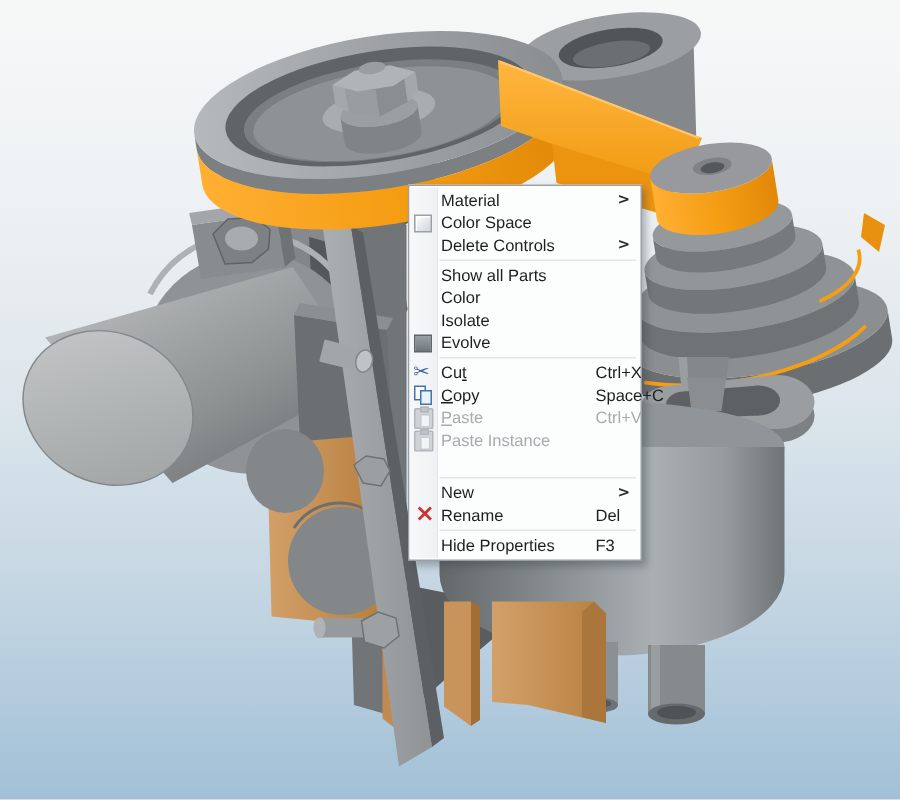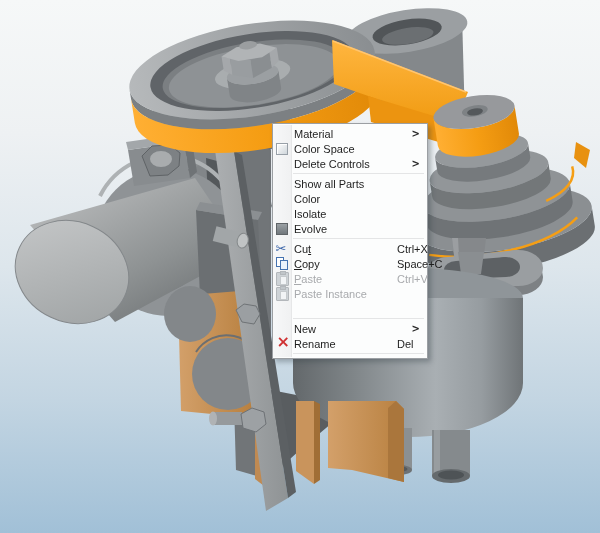--- a/index.html
+++ b/index.html
@@ -354,13 +354,21 @@
   </div>
     <div class="mi">
     <span class="mi-gutter">
         <span class="mi-icon delete-icon"></span>
       </span>
     <span class="mi-label">Rename</span>
     <span class="mi-shortcut">Del</span>
     <span class="mi-arrow"></span>
   </div>
     <div class="msep"></div>
+    <div class="mi">
+    <span class="mi-gutter">
+        <span class="mi-icon"></span>
+      </span>
+    <span class="mi-label">Hide Properties</span>
+    <span class="mi-shortcut">F3</span>
+    <span class="mi-arrow"></span>
+  </div>
   </div>
 
 </body></html>

